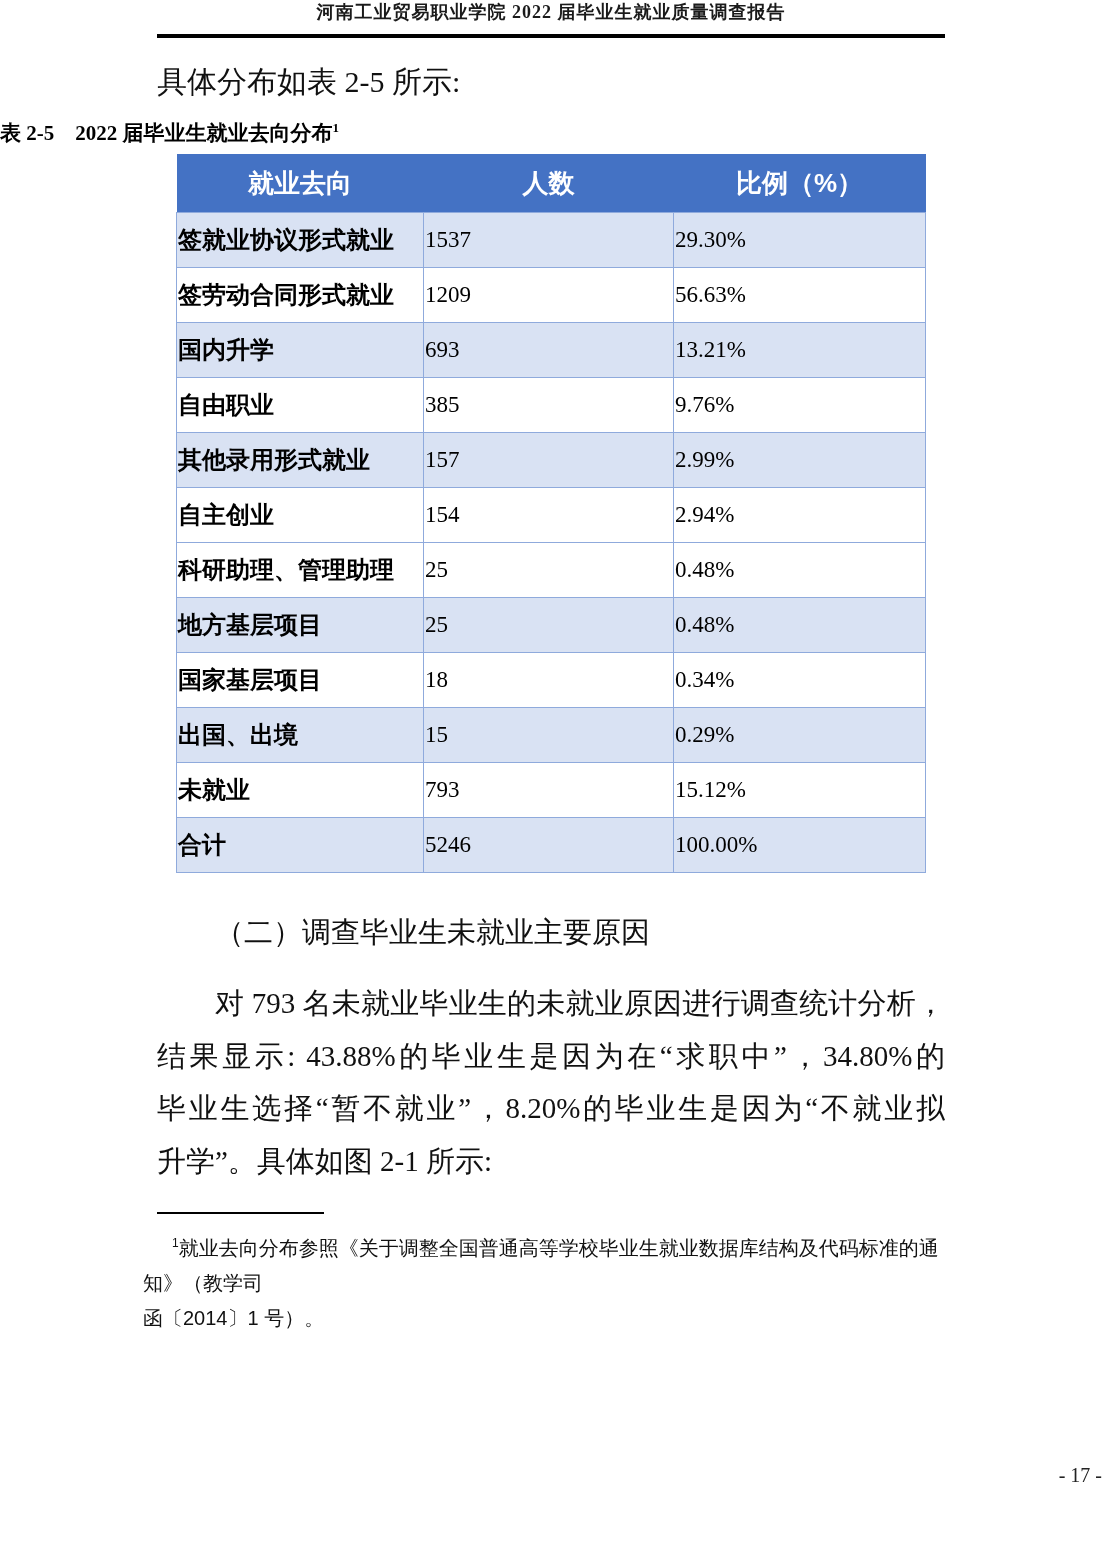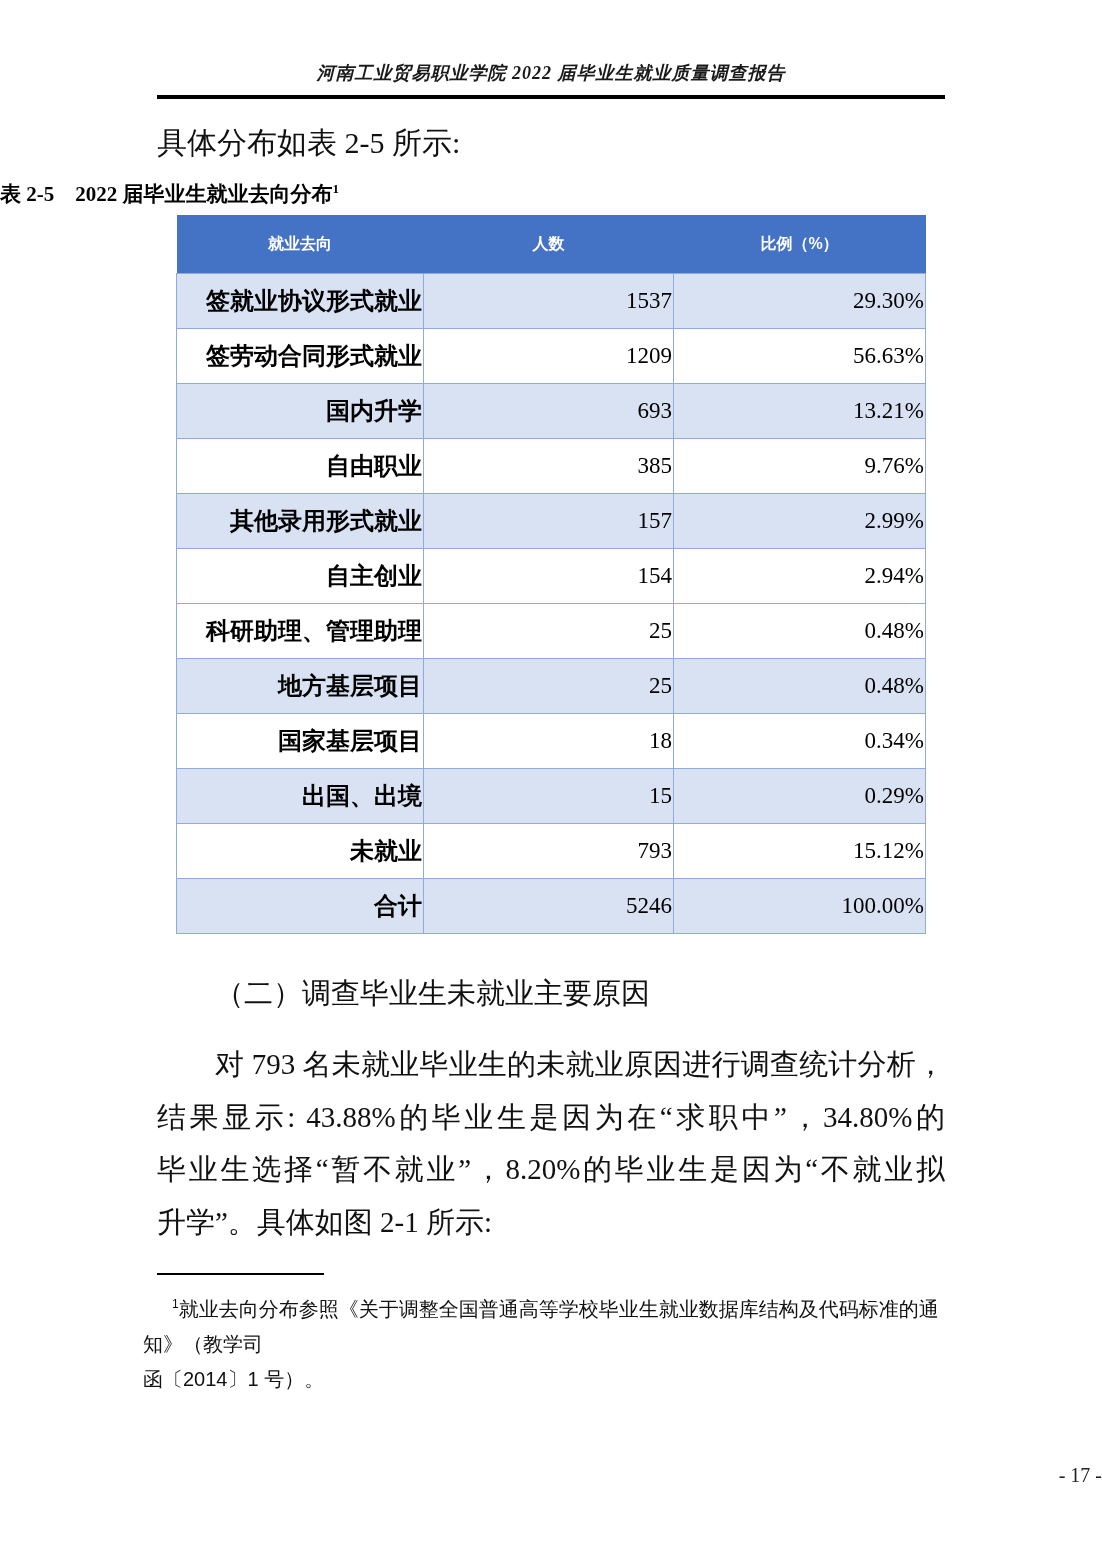--- a/index.html
+++ b/index.html
@@ -9,22 +9,20 @@
     height: 1559px;
     margin: 0 auto;
     background: #ffffff;
     font-family: "Liberation Serif", serif;
     color: #000;
     overflow: hidden;
   }
   
   .doc-header {
     margin: 0 157px;
-    padding-top: 61px;
-    font-style: italic;
   }
   .doc-header-text {
     text-align: center;
     font-size: 18px;
     line-height: 25px;
     font-weight: bold;
     color: #1a1a1a;
     letter-spacing: 1px;
   }
   .header-rule {
@@ -58,28 +56,28 @@
   }
   table.dest-table col.c1 { width: 247px; }
   table.dest-table col.c2 { width: 250px; }
   table.dest-table col.c3 { width: 252px; }
   table.dest-table th {
     background: var(--header-bg, #4472C4);
     color: #fff;
     height: 56px;
     font-family: "Liberation Sans", sans-serif;
     font-weight: bold;
-    font-size: 16px;
+    font-size: 26px;
     text-align: center;
     vertical-align: middle;
     border: none;
   }
   table.dest-table td {
     height: 52px;
-    text-align: right;
+    text-align: left;
     vertical-align: middle;
     border: 1px solid var(--border, #8FAADC);
     font-size: 23px;
     background: #fff;
   }
   table.dest-table tr.band td { background: var(--band-bg, #D9E2F3); }
   table.dest-table td:first-child {
     font-family: "Liberation Sans", sans-serif;
     font-weight: bold;
     font-size: 24px;

